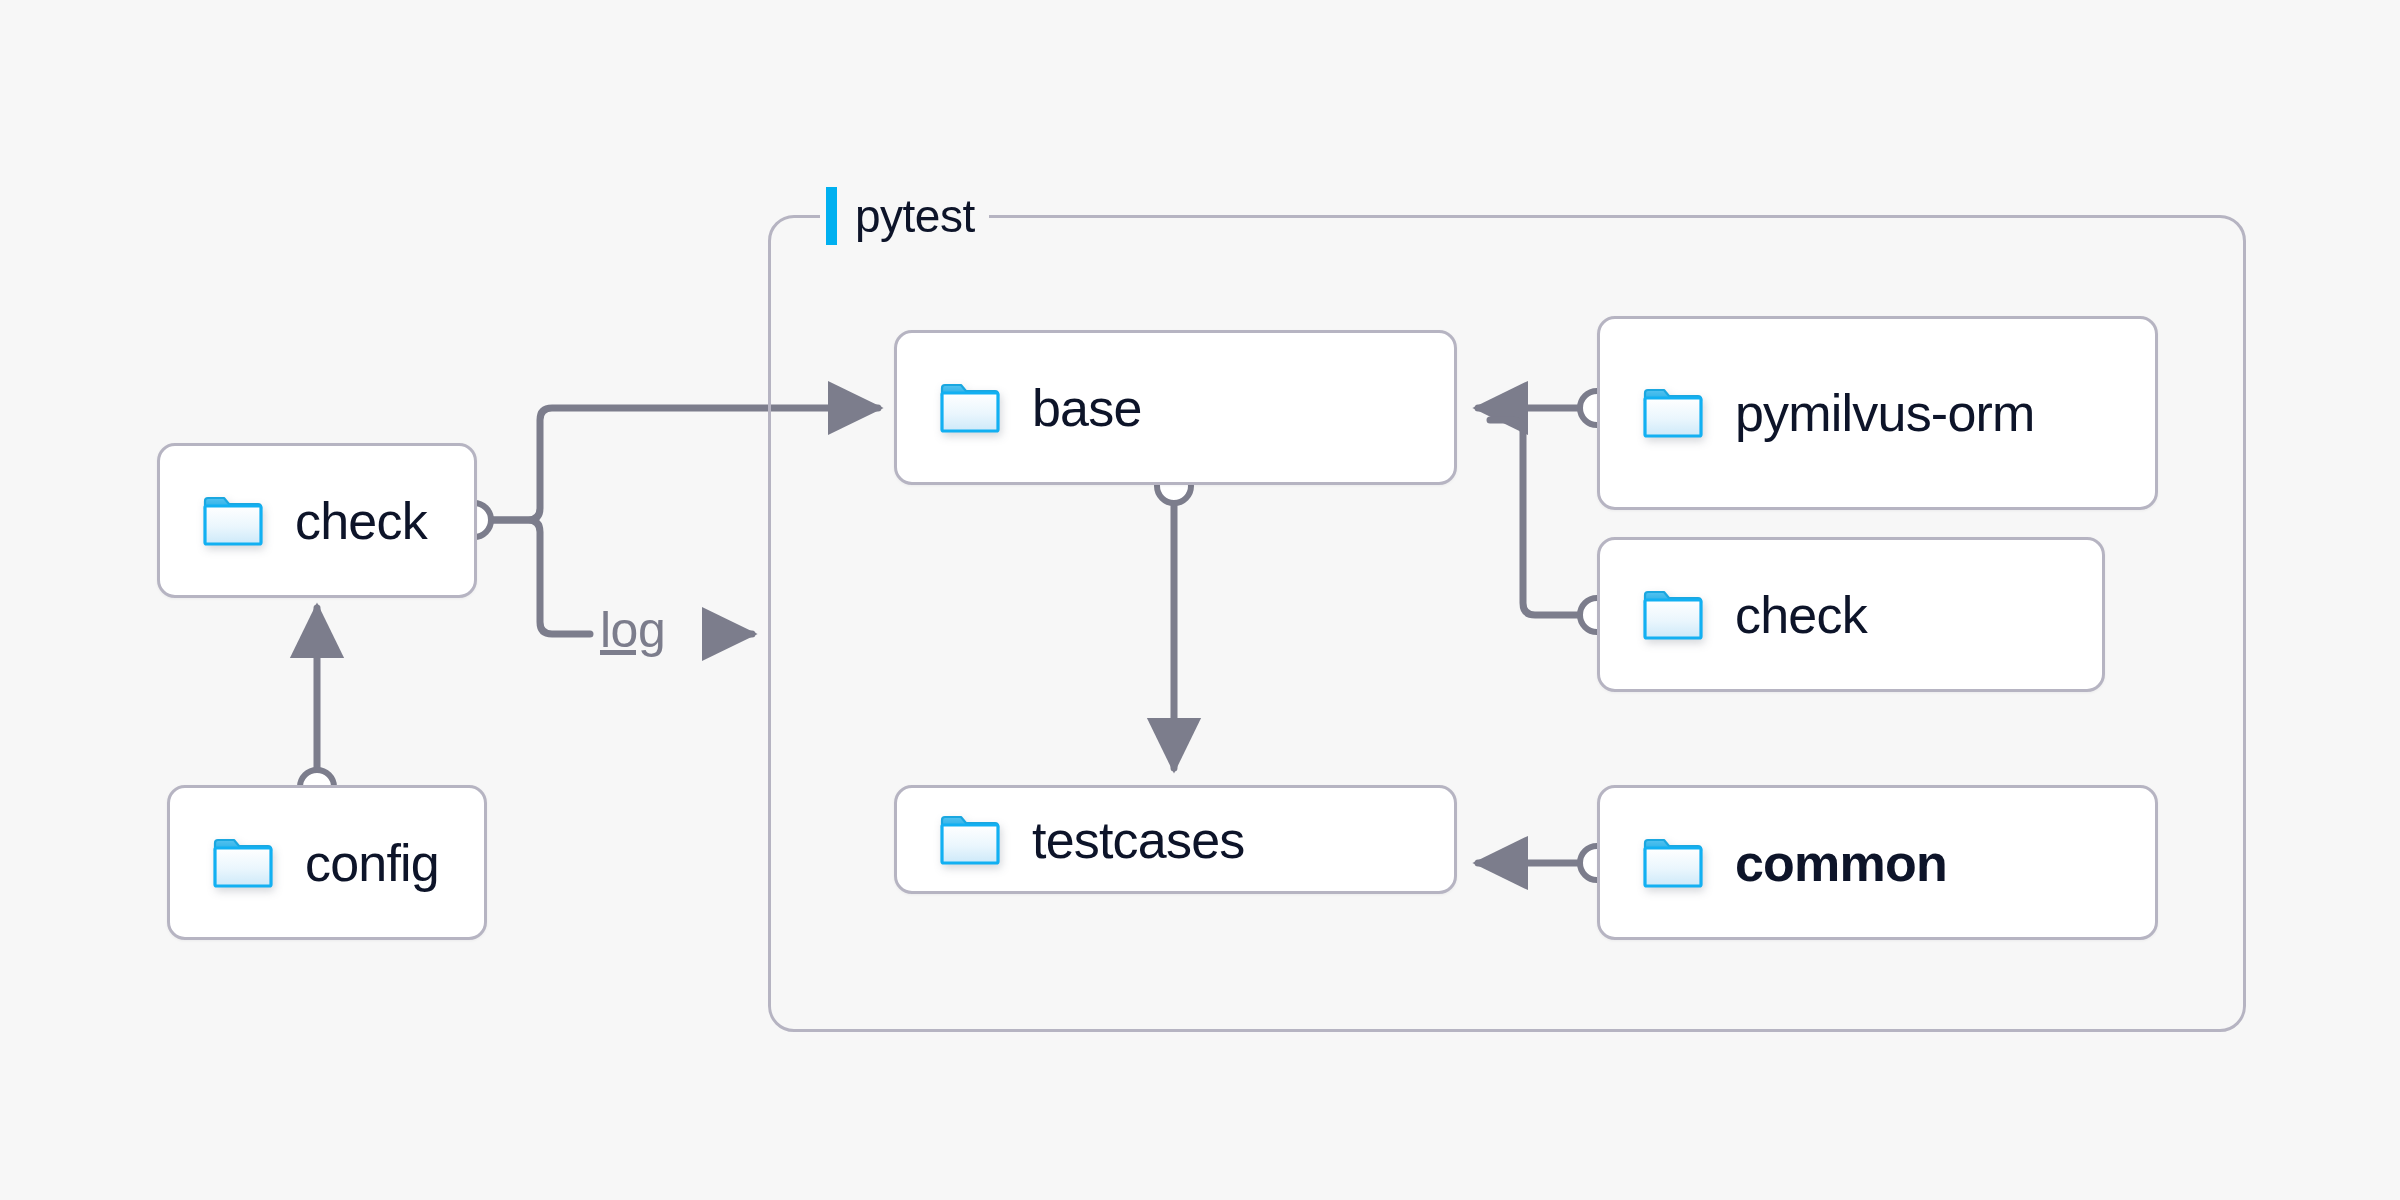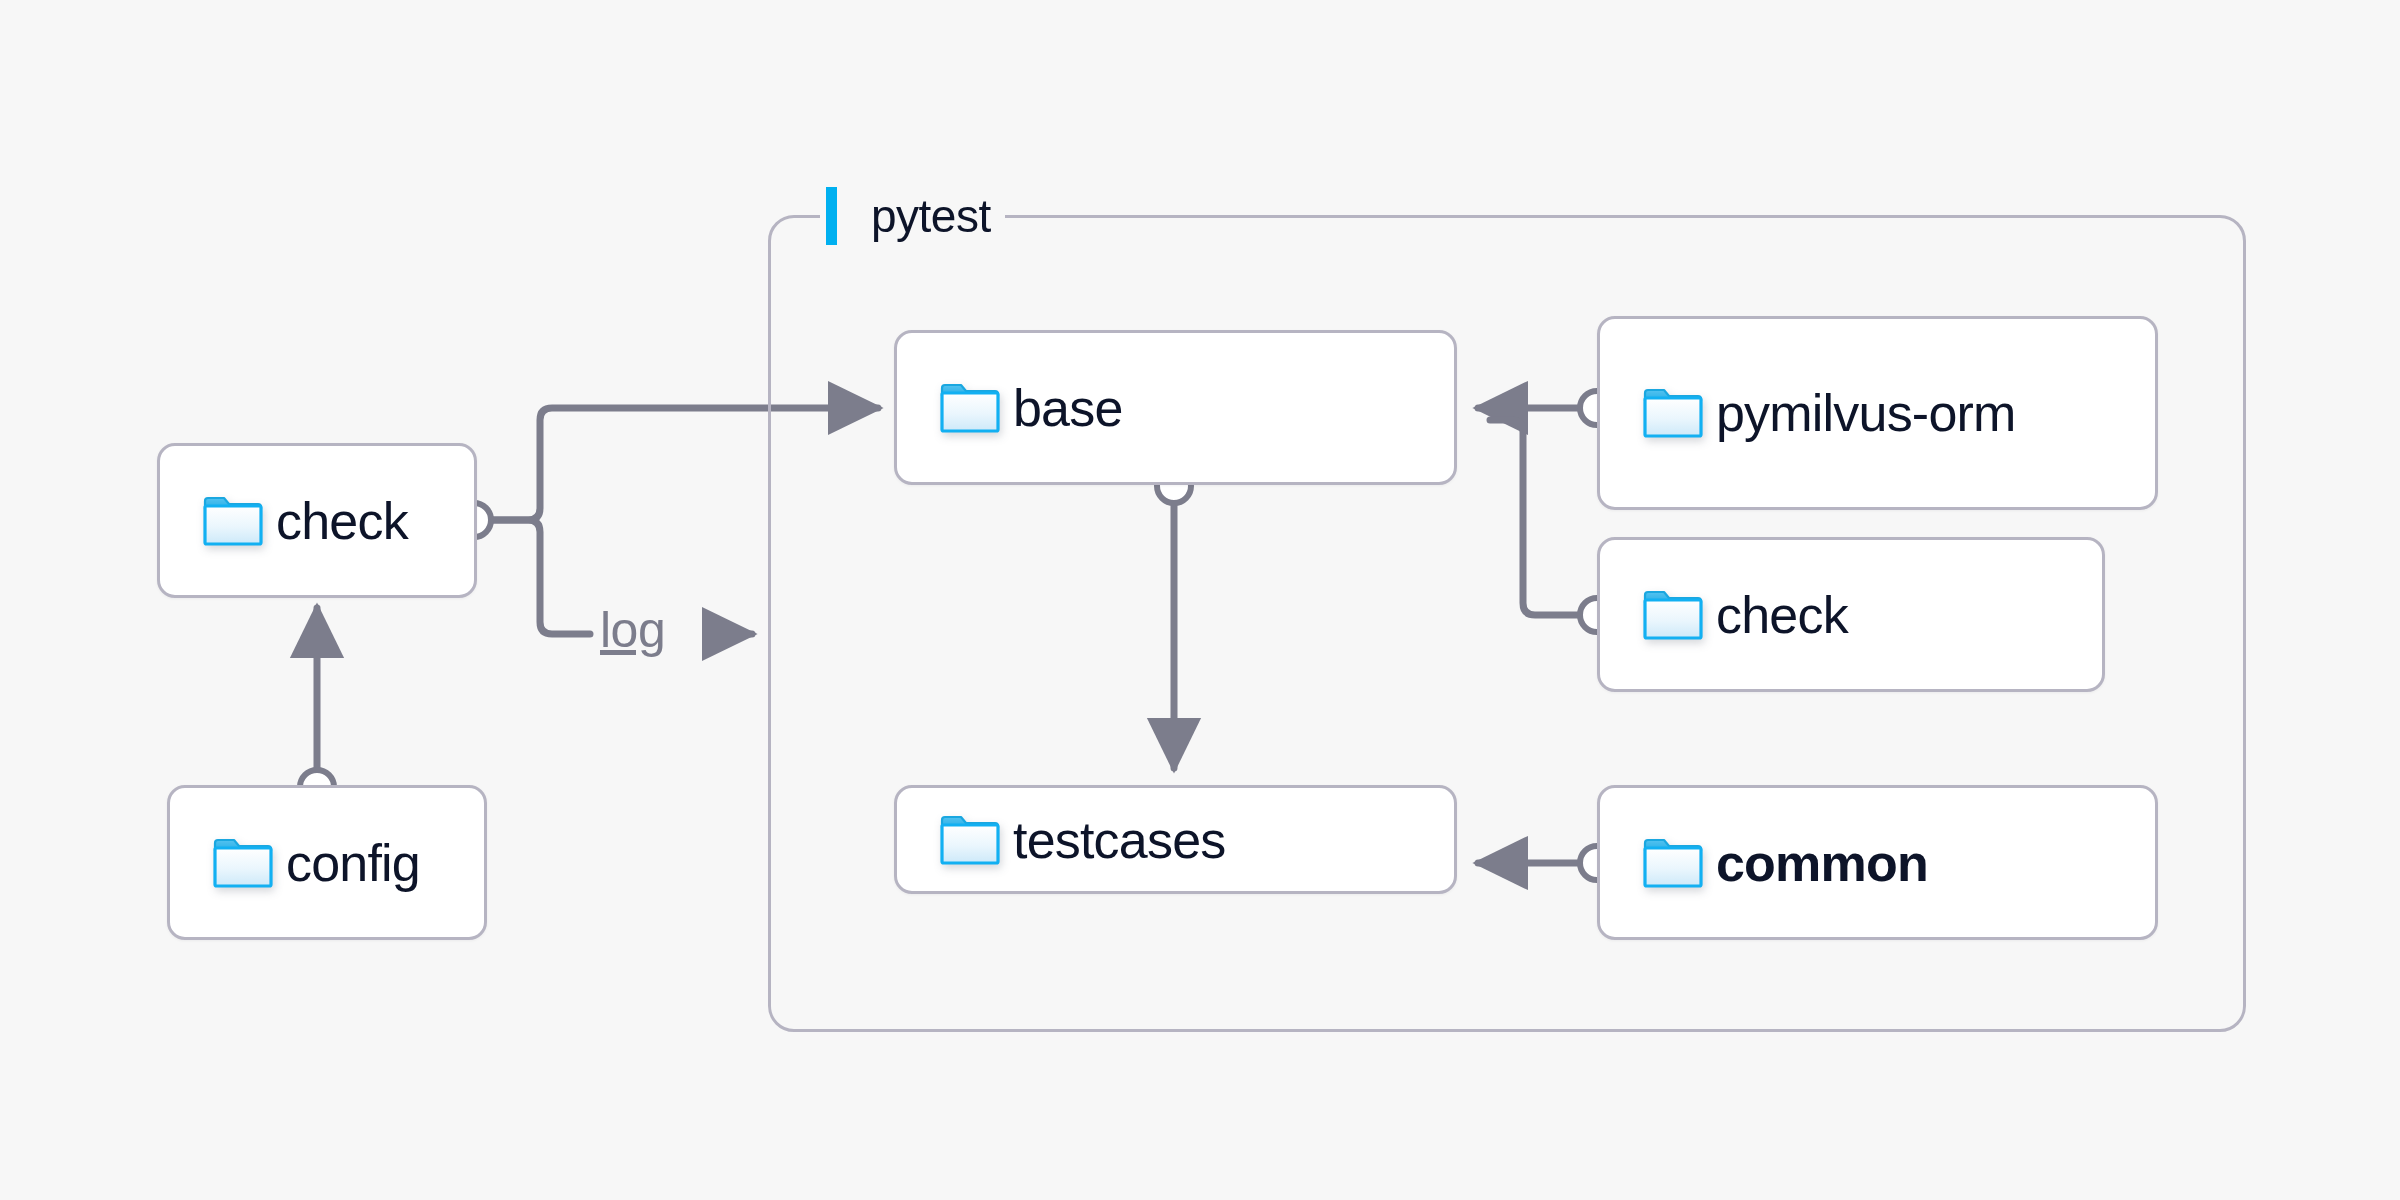--- a/index.html
+++ b/index.html
@@ -32,21 +32,21 @@
     box-sizing: border-box;
     background: transparent;
   }
   .group-label-wrap {
     position: absolute;
     left: 820px;
     top: 183px;
     height: 66px;
     display: flex;
     align-items: center;
-    gap: 34px;
+    gap: 18px;
     background: #f7f7f7;
     padding: 0 14px 0 6px;
   }
   .group-accent-bar {
     width: 11px;
     height: 58px;
     background: #00b0f0;
     flex: 0 0 auto;
   }
   .group-label-text {
@@ -63,21 +63,21 @@
     background: #ffffff;
     border: 3px solid #b6b4c2;
     border-radius: 18px;
     display: flex;
     align-items: center;
     box-shadow: 0 1px 3px rgba(20,20,40,0.05);
   }
   .node-inner {
     display: flex;
     align-items: center;
-    gap: 12px;
+    gap: 31px;
     padding-left: 42px;
   }
   .node-label {
     font-size: 52px;
     color: #0d1429;
     letter-spacing: -0.8px;
     white-space: nowrap;
     line-height: 1;
   }
 

